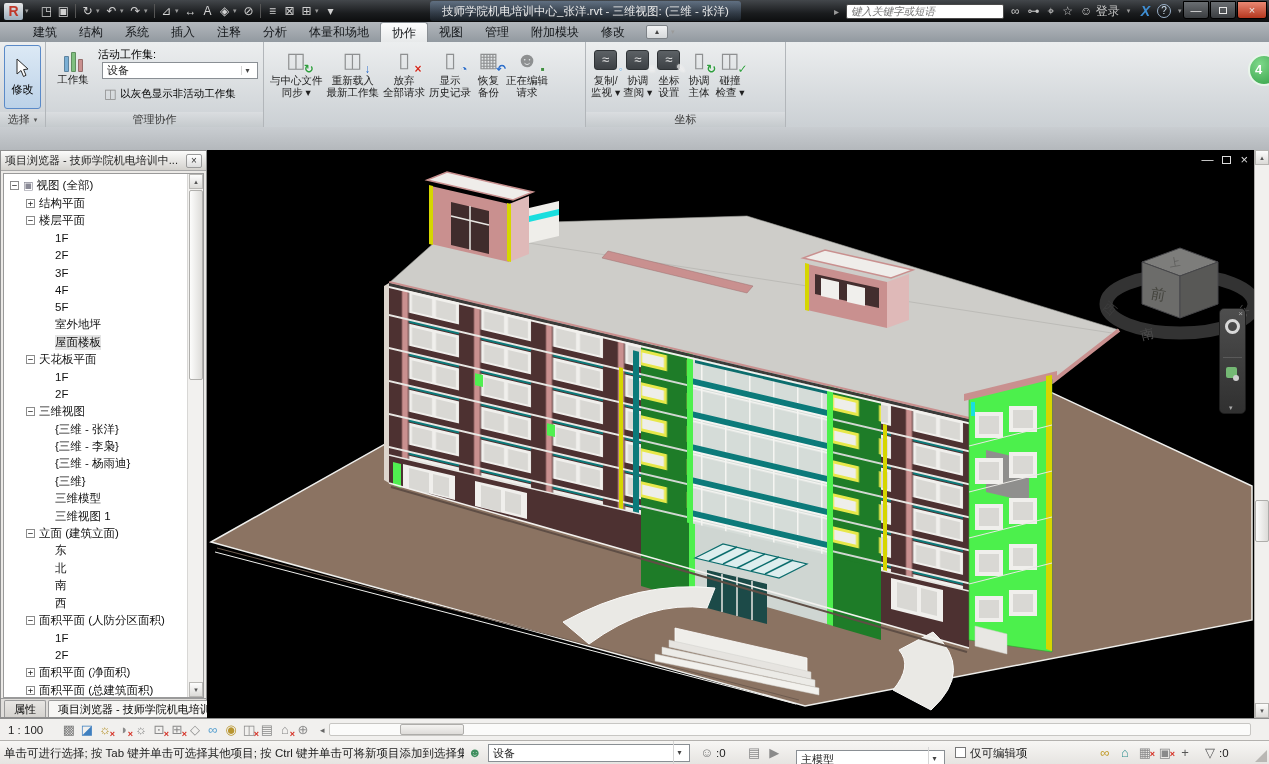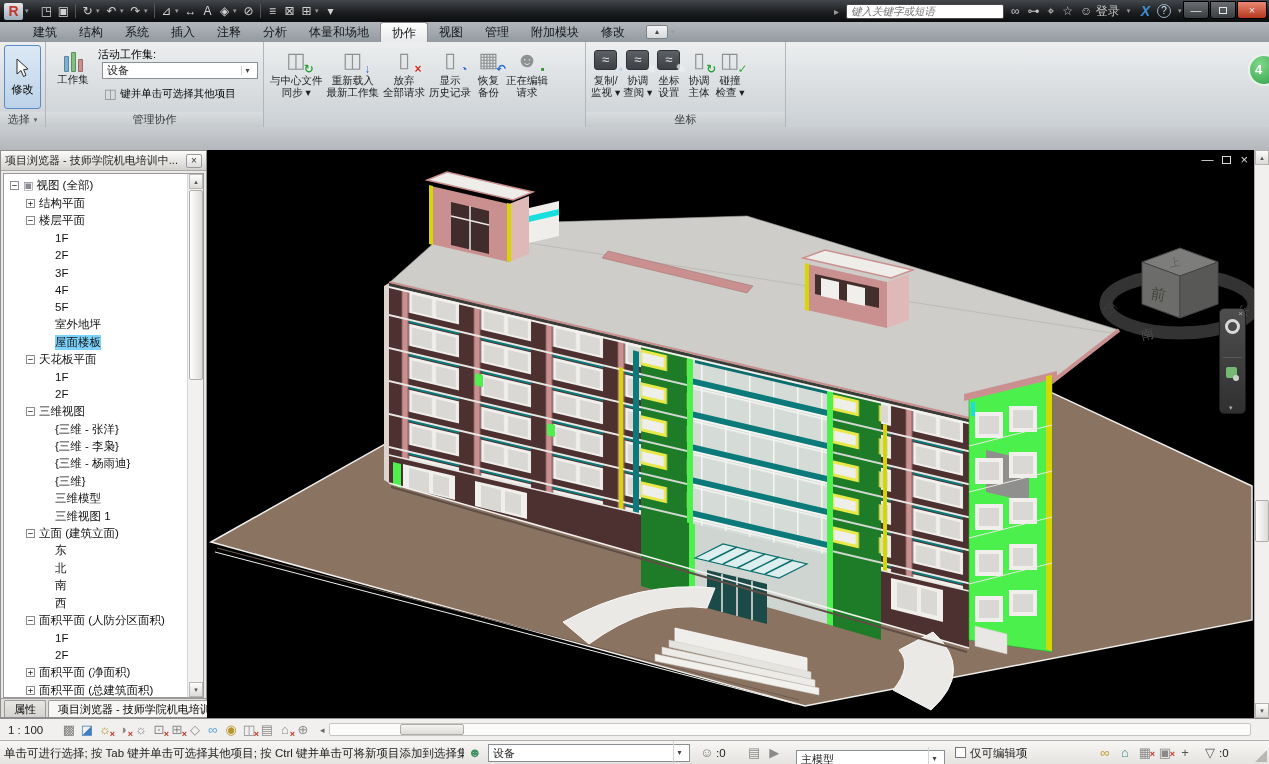--- a/index.html
+++ b/index.html
@@ -54,21 +54,21 @@
 
 #browser{position:absolute;left:0;top:0;width:207px;height:568px;background:#eceae7;border:1px solid #8e8e8e;display:flex;flex-direction:column}
 #btitle{height:20px;background:linear-gradient(#fcfcfb,#d3d1cd);border-bottom:1px solid #a8a8a8;display:flex;align-items:center;padding:0 4px;font-size:11px;color:#222}
 #btitle .bx{margin-left:auto;width:16px;height:14px;border:1px solid #9a9a9a;background:linear-gradient(#fff,#ddd);text-align:center;line-height:12px;font-size:10px;color:#333;border-radius:2px}
 #btree{flex:1;background:#fff;border:1px solid #9a9a9a;margin:2px 2px 0 2px;position:relative;overflow:hidden}
 #trows{position:absolute;left:2px;top:3px;right:17px}
 .trow{height:17.4px;display:flex;align-items:center;font-size:11.5px;color:#101010;white-space:nowrap;overflow:hidden}
 .exp{width:9px;height:9px;border:1px solid #8c8c8c;background:#fff;font-size:9px;line-height:7px;text-align:center;color:#222;margin-right:4px;flex:none;font-family:"DejaVu Sans Mono",monospace}
 .spc{width:13px;flex:none}
 .ticon{color:#8a8a96;font-size:11px;margin-right:3px}
-.tlabel.sel{background:#7dd3fc}
+.tlabel.sel{background:#e5e5e5}
 .tlabel.bold{font-weight:normal}
 .vsb{position:absolute;right:0;top:0;bottom:0;width:16px;background:#f2f1ef;border-left:1px solid #d8d7d5}
 .vsb .ar{position:absolute;left:1px;width:14px;height:15px;background:linear-gradient(#fdfdfd,#dcdbd8);border:1px solid #b9b8b5;color:#555;font-size:7px;text-align:center;line-height:14px}
 .vsb .thumb{position:absolute;left:1px;width:14px;background:linear-gradient(90deg,#fdfdfc,#dddcd9);border:1px solid #b0afac;border-radius:2px}
 #btabs{height:19px;display:flex;border-top:1px solid #9a9a9a;background:#e0dedb;padding:1px 0 0 3px;gap:2px}
 .btab{padding:0 9px;font-size:11px;line-height:16px;border:1px solid #9a9a9a;border-bottom:none;background:linear-gradient(#e8e6e3,#d5d3cf);border-radius:2px 2px 0 0;white-space:nowrap}
 .btab.act{background:#f7f6f4;font-weight:normal}
 
 #vp{position:absolute;left:207px;top:0;width:1047px;height:568px;background:#000;overflow:hidden}
 #vpbtns{position:absolute;right:6px;top:2px;display:flex;gap:9px;align-items:center;color:#dcdcdc;font-size:12px;z-index:5}
@@ -131,20 +131,21 @@
         <span class="qi">◈</span>
         <span class="dd">▾</span>
         <span class="qi">⊘</span>
         <span class="qsep"></span>
         <span class="qi">≡</span>
         <span class="qi">⊠</span>
         <span class="qi">⊞</span>
         <span class="dd">▾</span>
         <span class="qi">▾</span>
       </div>
+    <div id="title-text">技师学院机电培训中心_张洋.rvt - 三维视图: (三维 - 张洋)</div>
     <div id="infocenter">
       <span class="tgl">▸</span>
       <input id="search-input" placeholder="键入关键字或短语" style="">
       <span id="ic-icons" style="display:flex;gap:8px;align-items:center">
           <span class="ici">∞</span>
           <span class="ici">⊶</span>
           <span class="ici">⌖</span>
           <span class="ici">☆</span>
         </span>
       <span class="ici"><span>☺</span> <span>登录</span></span>
@@ -204,21 +205,21 @@
           </span>
         <div class="bl">工作集</div>
       </div>
       <div style="position:absolute;left:52px;top:5px;font-size:11px">活动工作集:</div>
       <div class="combo" style="position:absolute;left:56px;top:20px;width:156px">
         <span>设备</span>
         <span class="ca">▾</span>
       </div>
       <div style="position:absolute;left:58px;top:44px;font-size:10.5px;display:flex;align-items:center;gap:4px">
         <span class="gicon">◫</span>
-        <span>键并单击可选择其他项目</span>
+        <span>以灰色显示非活动工作集</span>
       </div>
       <div class="plabel">
           <span>管理协作</span>
         </div>
     </div>
 
     <div class="rpanel" style="width:322px">
       <div id="syncbtns" style="display:flex;gap:4px;padding-left:6px">
           <div class="bigbtn">
             <span class="bicon">

